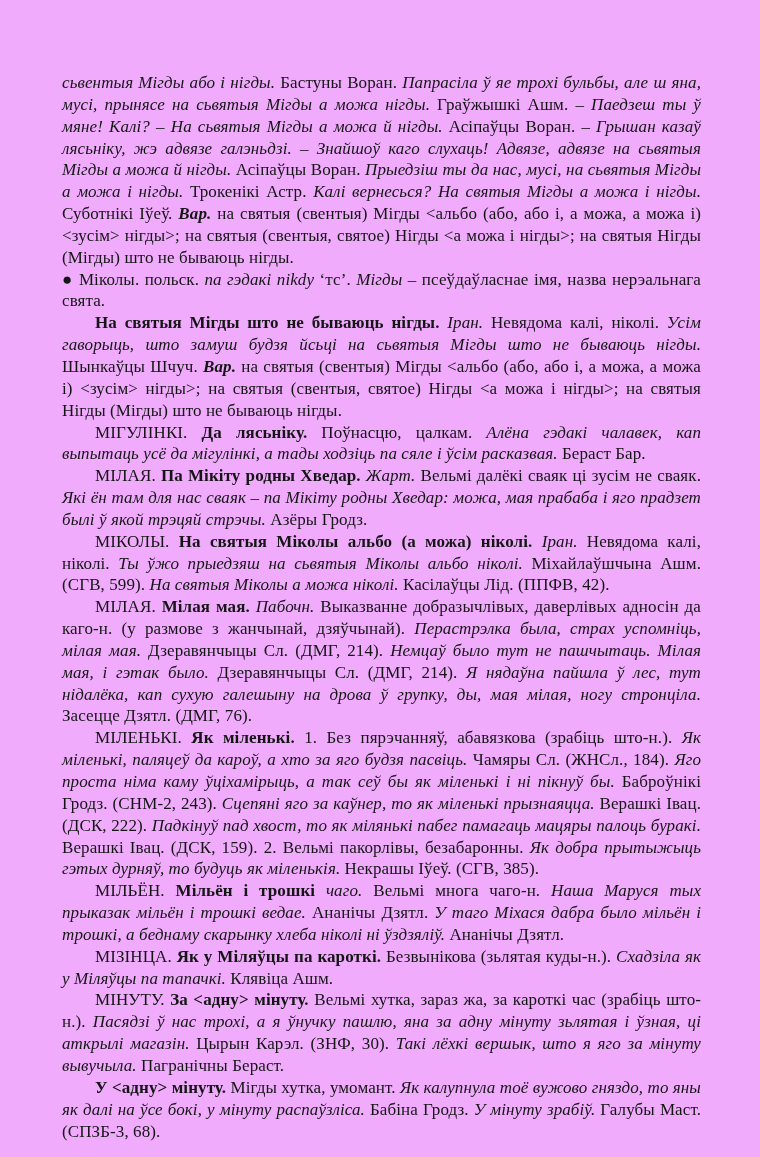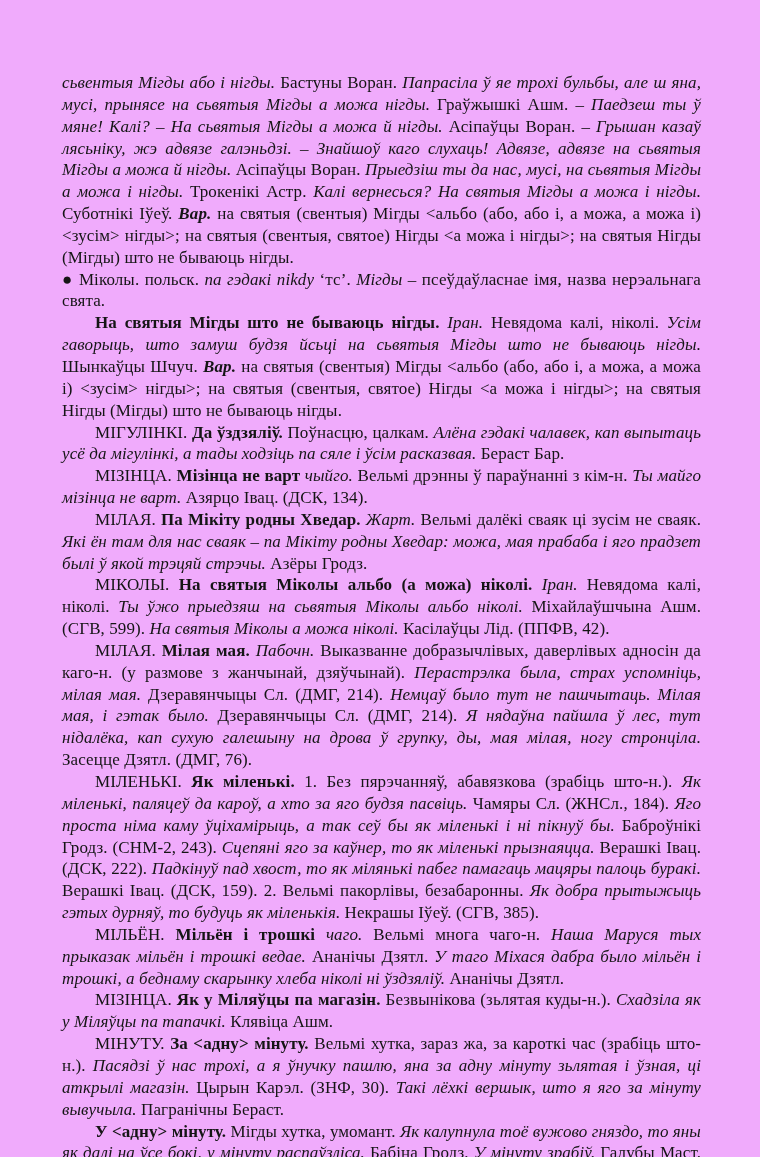--- a/index.html
+++ b/index.html
@@ -37,24 +37,23 @@
 </style>
 </head>
 <body>
 
 <div class="page">
   <div class="text-column">
 
     <p class="para"><span class="run-i">сьвентыя Мігды або і нігды. </span><span class="run-r">Бастуны Воран. </span><span class="run-i">Папрасіла ў яе трохі бульбы, але ш яна, мусі, прынясе на сьвятыя Мігды а можа нігды. </span><span class="run-r">Граўжышкі Ашм. </span><span class="run-i">– Паедзеш ты ў мяне! Калі? – На сьвятыя Мігды а можа й нігды. </span><span class="run-r">Асіпаўцы Воран. </span><span class="run-i">– Грышан казаў лясьніку, жэ адвязе галэньдзі. – Знайшоў каго слухаць! Адвязе, адвязе на сьвятыя Мігды а можа й нігды. </span><span class="run-r">Асіпаўцы Воран. </span><span class="run-i">Прыедзіш ты да нас, мусі, на сьвятыя Мігды а можа і нігды. </span><span class="run-r">Трокенікі Астр. </span><span class="run-i">Калі вернесься? На святыя Мігды а можа і нігды. </span><span class="run-r">Суботнікі Іўеў. </span><span class="run-bi">Вар. </span><span class="run-r">на святыя (свентыя) Мігды &lt;альбо (або, або і, а можа, а можа і) &lt;зусім&gt; нігды&gt;; на святыя (свентыя, святое) Нігды &lt;а можа і нігды&gt;; на святыя Нігды (Мігды) што не бываюць нігды.</span></p>
       <p class="para"><span class="run-r">● Міколы. польск. </span><span class="run-i">na гэдакі nikdy </span><span class="run-r">‘тс’. </span><span class="run-i">Мігды </span><span class="run-r">– псеўдаўласнае імя, назва нерэальнага свята.</span></p>
       <p class="para indent"><span class="run-b">На святыя Мігды што не бываюць нігды. </span><span class="run-i">Іран. </span><span class="run-r">Невядома калі, ніколі. </span><span class="run-i">Усім гаворыць, што замуш будзя йсьці на сьвятыя Мігды што не бываюць нігды. </span><span class="run-r">Шынкаўцы Шчуч. </span><span class="run-bi">Вар. </span><span class="run-r">на святыя (свентыя) Мігды &lt;альбо (або, або і, а можа, а можа і) &lt;зусім&gt; нігды&gt;; на святыя (свентыя, святое) Нігды &lt;а можа і нігды&gt;; на святыя Нігды (Мігды) што не бываюць нігды.</span></p>
-      <p class="para indent"><span class="run-r">МІГУЛІНКІ. </span><span class="run-b">Да ўздзяліў. </span><span class="run-r">Поўнасцю, цалкам. </span><span class="run-i">Алёна гэдакі чалавек, кап выпытаць усё да мігулінкі, а тады ходзіць па сяле і ўсім расказвая. </span><span class="run-r">Бераст Бар.</span></p>
-      <p class="para indent"><span class="run-r">МІЗІНЦА. </span><span class="run-b">Мізінца не варт </span><span class="run-i">чыйго. </span><span class="run-r">Вельмі дрэнны ў параўнанні з кім-н. </span><span class="run-i">Ты майго мізінца не варт. </span><span class="run-r">Азярцо Івац. (ДСК, 134).</span></p>
+      <p class="para indent"><span class="run-r">МІГУЛІНКІ. </span><span class="run-b">Да лясьніку. </span><span class="run-r">Поўнасцю, цалкам. </span><span class="run-i">Алёна гэдакі чалавек, кап выпытаць усё да мігулінкі, а тады ходзіць па сяле і ўсім расказвая. </span><span class="run-r">Бераст Бар.</span></p>
       <p class="para indent"><span class="run-r">МІЛАЯ. </span><span class="run-b">Па Мікіту родны Хведар. </span><span class="run-i">Жарт. </span><span class="run-r">Вельмі далёкі сваяк ці зусім не сваяк. </span><span class="run-i">Які ён там для нас сваяк – па Мікіту родны Хведар: можа, мая прабаба і яго прадзет былі ў якой трэцяй стрэчы. </span><span class="run-r">Азёры Гродз.</span></p>
       <p class="para indent"><span class="run-r">МІКОЛЫ. </span><span class="run-b">На святыя Міколы альбо (а можа) ніколі. </span><span class="run-i">Іран. </span><span class="run-r">Невядома калі, ніколі. </span><span class="run-i">Ты ўжо прыедзяш на сьвятыя Міколы альбо ніколі. </span><span class="run-r">Міхайлаўшчына Ашм. (СГВ, 599). </span><span class="run-i">На святыя Міколы а можа ніколі. </span><span class="run-r">Касілаўцы Лід. (ППФВ, 42).</span></p>
       <p class="para indent"><span class="run-r">МІЛАЯ. </span><span class="run-b">Мілая мая. </span><span class="run-i">Пабочн. </span><span class="run-r">Выказванне добразычлівых, даверлівых адносін да каго-н. (у размове з жанчынай, дзяўчынай). </span><span class="run-i">Перастрэлка была, страх успомніць, мілая мая. </span><span class="run-r">Дзеравянчыцы Сл. (ДМГ, 214). </span><span class="run-i">Немцаў было тут не пашчытаць. Мілая мая, і гэтак было. </span><span class="run-r">Дзеравянчыцы Сл. (ДМГ, 214). </span><span class="run-i">Я нядаўна пайшла ў лес, тут нідалёка, кап сухую галешыну на дрова ў групку, ды, мая мілая, ногу стронціла. </span><span class="run-r">Засецце Дзятл. (ДМГ, 76).</span></p>
       <p class="para indent"><span class="run-r">МІЛЕНЬКІ. </span><span class="run-b">Як міленькі. </span><span class="run-r">1. Без пярэчанняў, абавязкова (зрабіць што-н.). </span><span class="run-i">Як міленькі, паляцеў да кароў, а хто за яго будзя пасвіць. </span><span class="run-r">Чамяры Сл. (ЖНСл., 184). </span><span class="run-i">Яго проста німа каму ўціхамірыць, а так сеў бы як міленькі і ні пікнуў бы. </span><span class="run-r">Баброўнікі Гродз. (СНМ-2, 243). </span><span class="run-i">Сцепяні яго за каўнер, то як міленькі прызнаяцца. </span><span class="run-r">Верашкі Івац. (ДСК, 222). </span><span class="run-i">Падкінуў пад хвост, то як мілянькі пабег памагаць мацяры палоць буракі. </span><span class="run-r">Верашкі Івац. (ДСК, 159). 2. Вельмі пакорлівы, безабаронны. </span><span class="run-i">Як добра прытыжыць гэтых дурняў, то будуць як міленькія. </span><span class="run-r">Некрашы Іўеў. (СГВ, 385).</span></p>
       <p class="para indent"><span class="run-r">МІЛЬЁН. </span><span class="run-b">Мільён і трошкі </span><span class="run-i">чаго. </span><span class="run-r">Вельмі многа чаго-н. </span><span class="run-i">Наша Маруся тых прыказак мільён і трошкі ведае. </span><span class="run-r">Ананічы Дзятл. </span><span class="run-i">У таго Міхася дабра было мільён і трошкі, а беднаму скарынку хлеба ніколі ні ўздзяліў. </span><span class="run-r">Ананічы Дзятл.</span></p>
-      <p class="para indent"><span class="run-r">МІЗІНЦА. </span><span class="run-b">Як у Міляўцы па магазін. </span><span class="run-r">Безвынікова (зьлятая куды-н.). </span><span class="run-i">Схадзіла як у Міляўцы па тапачкі. </span><span class="run-r">Клявіца Ашм.</span></p>
+      <p class="para indent"><span class="run-r">МІЗІНЦА. </span><span class="run-b">Як у Міляўцы па кароткі. </span><span class="run-r">Безвынікова (зьлятая куды-н.). </span><span class="run-i">Схадзіла як у Міляўцы па тапачкі. </span><span class="run-r">Клявіца Ашм.</span></p>
       <p class="para indent"><span class="run-r">МІНУТУ. </span><span class="run-b">За &lt;адну&gt; мінуту. </span><span class="run-r">Вельмі хутка, зараз жа, за кароткі час (зрабіць што-н.). </span><span class="run-i">Пасядзі ў нас трохі, а я ўнучку пашлю, яна за адну мінуту зьлятая і ўзная, ці аткрылі магазін. </span><span class="run-r">Цырын Карэл. (ЗНФ, 30). </span><span class="run-i">Такі лёхкі вершык, што я яго за мінуту вывучыла. </span><span class="run-r">Пагранічны Бераст.</span></p>
       <p class="para indent"><span class="run-b">У &lt;адну&gt; мінуту. </span><span class="run-r">Мігды хутка, умомант. </span><span class="run-i">Як калупнула тоё вужово гняздо, то яны як далі на ўсе бокі, у мінуту распаўзліса. </span><span class="run-r">Бабіна Гродз. </span><span class="run-i">У мінуту зрабіў. </span><span class="run-r">Галубы Маст. (СПЗБ-3, 68). </span></p>
   </div>
 </div>
 
 </body></html>

